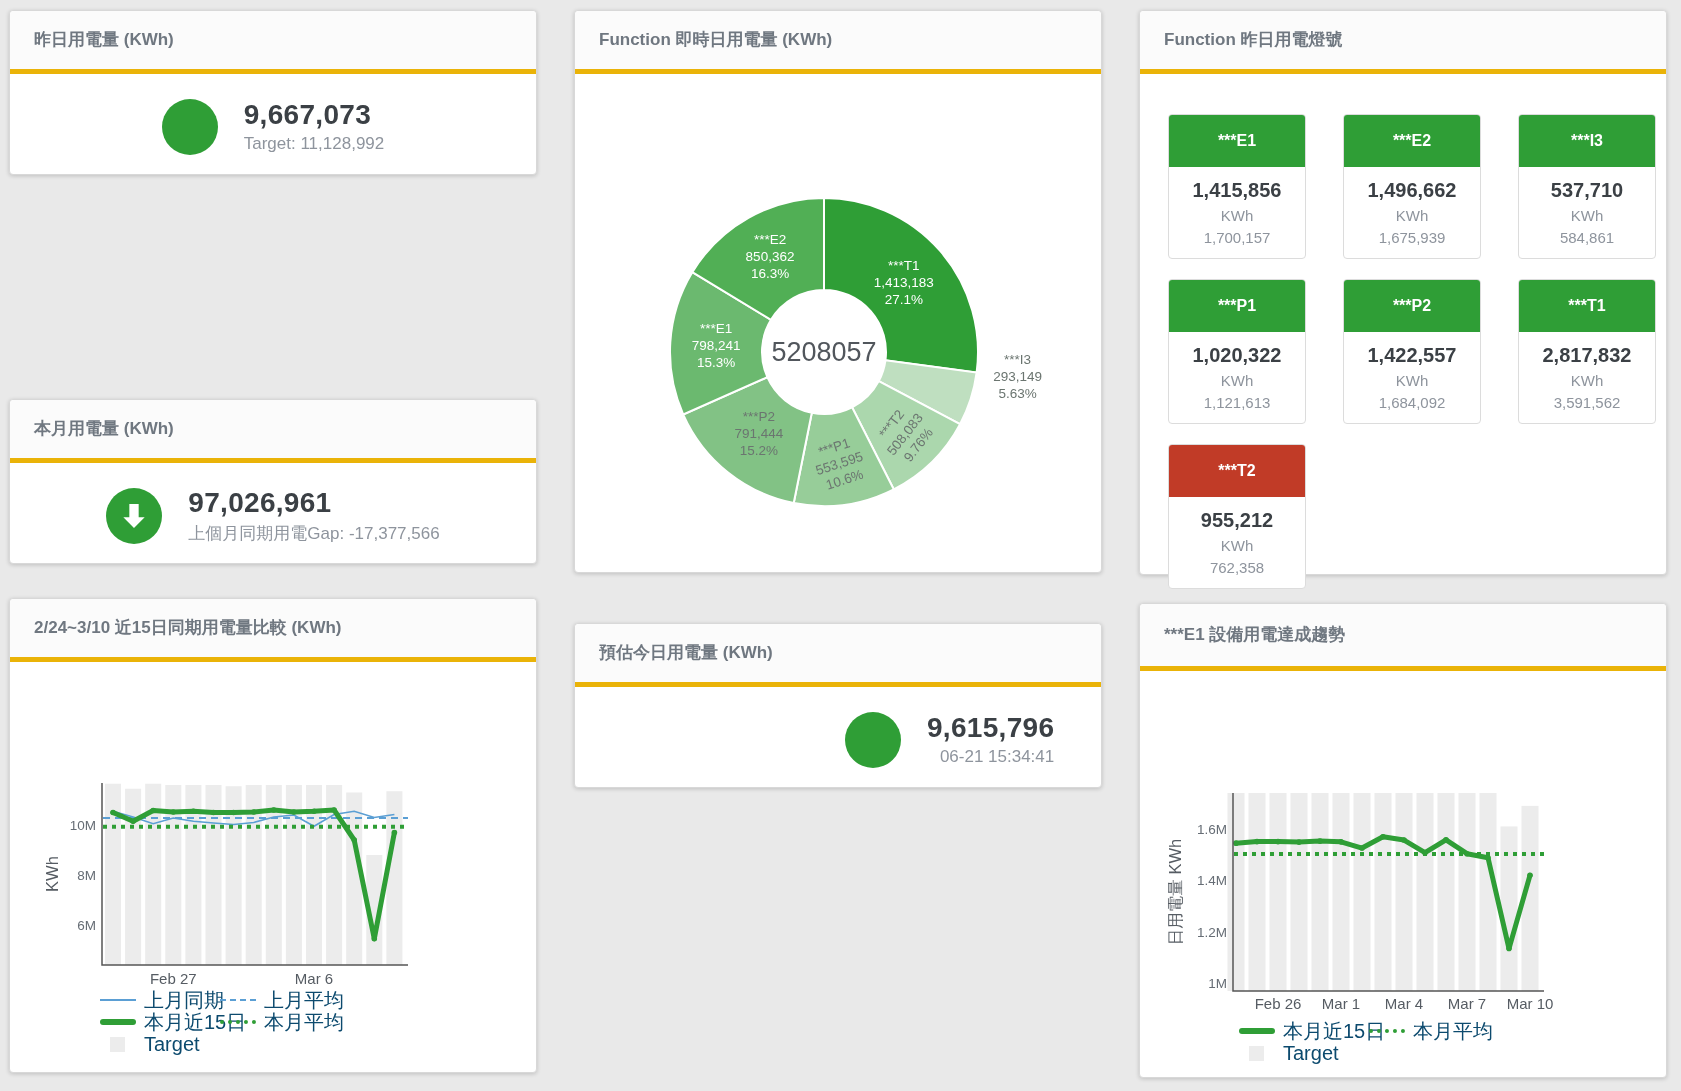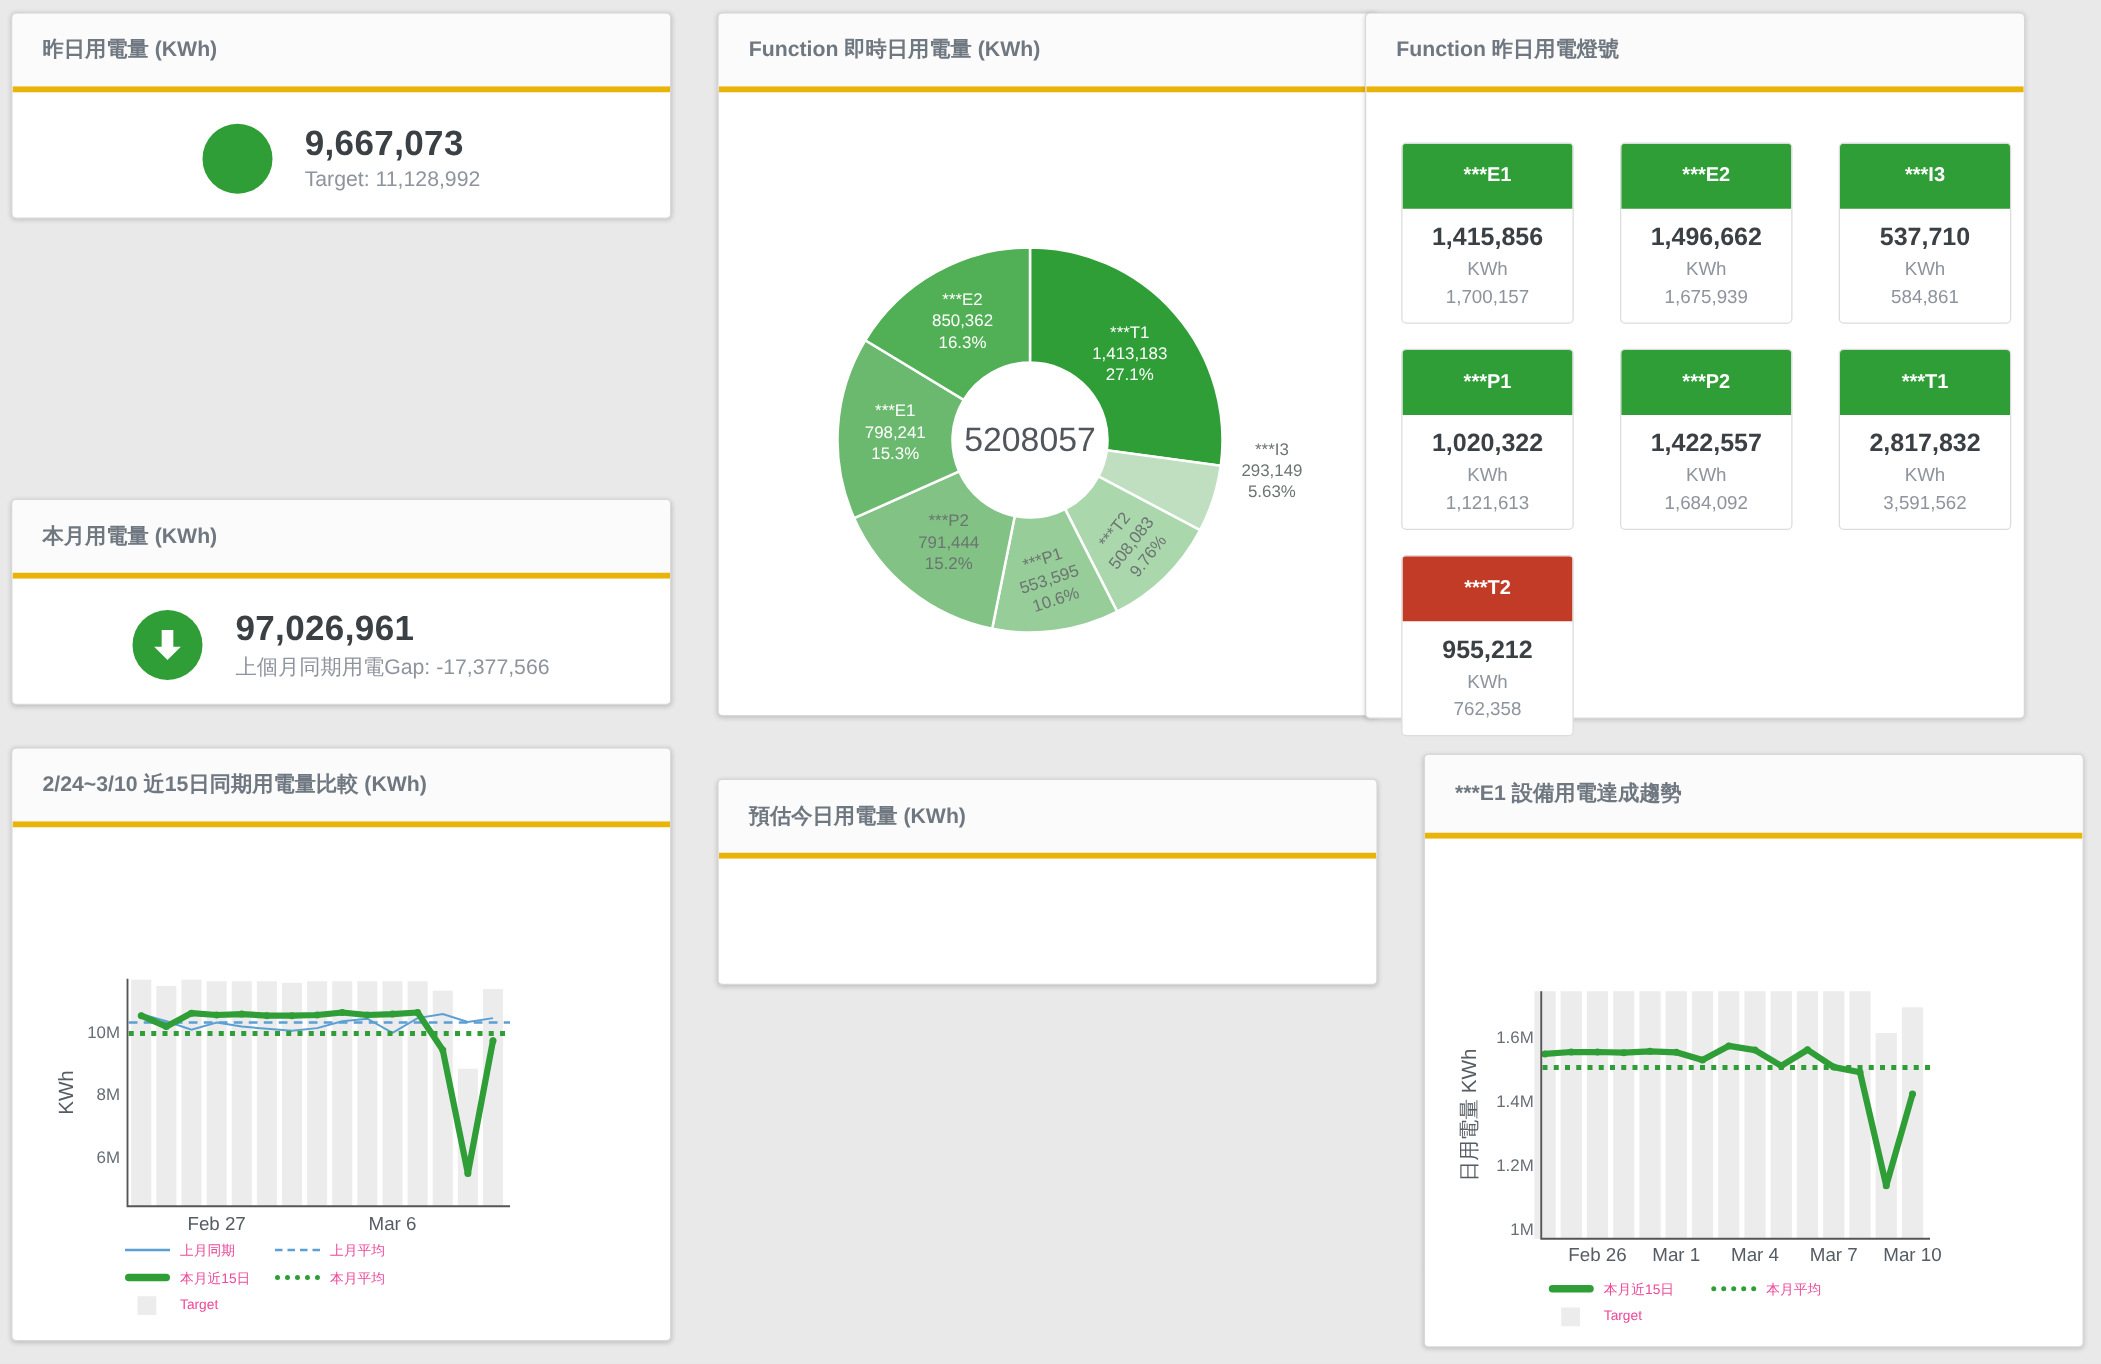--- a/index.html
+++ b/index.html
@@ -24,21 +24,21 @@
   .tile{border:1px solid #dcdcdc;border-radius:4px;background:#fff;text-align:center;overflow:hidden;}
   .tile-header{height:52px;line-height:52px;color:#fff;font-size:16px;font-weight:700;background:var(--green);}
   .tile-body{padding:8px 4px 12px;}
   .tile-value{font-size:20px;font-weight:700;color:#3b4045;margin-top:4px;}
   .tile-unit{font-size:15px;color:#8e949d;margin-top:5px;}
   .tile-sub{font-size:15px;color:#8e949d;margin-top:5px;}
   
   .legend{position:absolute;left:0;top:0;}
   .lg-row{display:flex;height:22px;align-items:center;}
   .lg-item{display:flex;align-items:center;width:120px;cursor:pointer;}
-  .lg-label{font-size:11px;color:#ec4899;margin-left:8px;white-space:nowrap;}
+  .lg-label{font-size:20px;color:#0c4a6e;margin-left:8px;white-space:nowrap;}
   .sw{display:inline-block;width:36px;flex:0 0 36px;}
   .sw-line-blue{border-top:2px solid var(--blue);}
   .sw-dash-blue{border-top:2px dashed var(--blue);}
   .sw-thick-green{height:6px;background:var(--green);border-radius:3px;}
   .sw-dot-green{border-top:4px dotted var(--green);}
   .sw-target{width:15px;flex:0 0 15px;height:15px;background:var(--bar);margin-left:10px;}
   .sw-target + .lg-label{margin-left:19px;}
   svg text{font-family:"Liberation Sans","DejaVu Sans",sans-serif;}
 </style>
 </head>
@@ -165,23 +165,30 @@
         <path d="M 108.267560134283 340.5330342254584 A 154 154 0 0 1 117.3015639407731 198.1781863175628 L 195.97855171641515 245.86394514083696 A 62 62 0 0 0 192.34148524886717 303.175637155704 Z" fill="#6bb96f" stroke="#ffffff" stroke-width="2"></path>
         <text x="141.21682053330846" y="259.1599543823918" text-anchor="middle" font-size="13.5" fill="#ffffff"><tspan x="141.21682053330846" dy="0">***E1</tspan><tspan x="141.21682053330846" dy="17">798,241</tspan><tspan x="141.21682053330846" dy="17">15.3%</tspan></text>
         <path d="M 117.3015639407731 198.1781863175628 A 154 154 0 0 1 248.99999999999997 124 L 248.99999999999997 216 A 62 62 0 0 0 195.97855171641515 245.86394514083696 Z" fill="#51af55" stroke="#ffffff" stroke-width="2"></path>
         <text x="195.01719686877817" y="170.15712355059588" text-anchor="middle" font-size="13.5" fill="#ffffff"><tspan x="195.01719686877817" dy="0">***E2</tspan><tspan x="195.01719686877817" dy="17">850,362</tspan><tspan x="195.01719686877817" dy="17">16.3%</tspan></text>
         <text x="249" y="287" text-anchor="middle" font-size="27" fill="#51565c">5208057</text>
       </svg>
   </div>
 
   <div class="card" style="left:574px;top:623px;width:528px;height:165px">
     <div class="card-header">預估今日用電量 (KWh)</div>
-  </div>
-
-  <div class="card" style="left:1092px;top:10px;width:528px;height:565px">
+    <div class="stat-body estimate-body">
+      <div class="stat-circle"></div>
+      <div class="stat-text">
+        <div class="stat-value">9,615,796</div>
+        <div class="stat-sub" style="text-align:right">06-21 15:34:41</div>
+      </div>
+    </div>
+  </div>
+
+  <div class="card" style="left:1139px;top:10px;width:528px;height:565px">
     <div class="card-header">Function 昨日用電燈號</div>
     <div class="tile-grid">
       <div class="tile">
         <div class="tile-header" style="background: rgb(47, 158, 54);">***E1</div>
         <div class="tile-body">
           <div class="tile-value">1,415,856</div>
           <div class="tile-unit">KWh</div>
           <div class="tile-sub">1,700,157</div>
         </div>
       </div>

